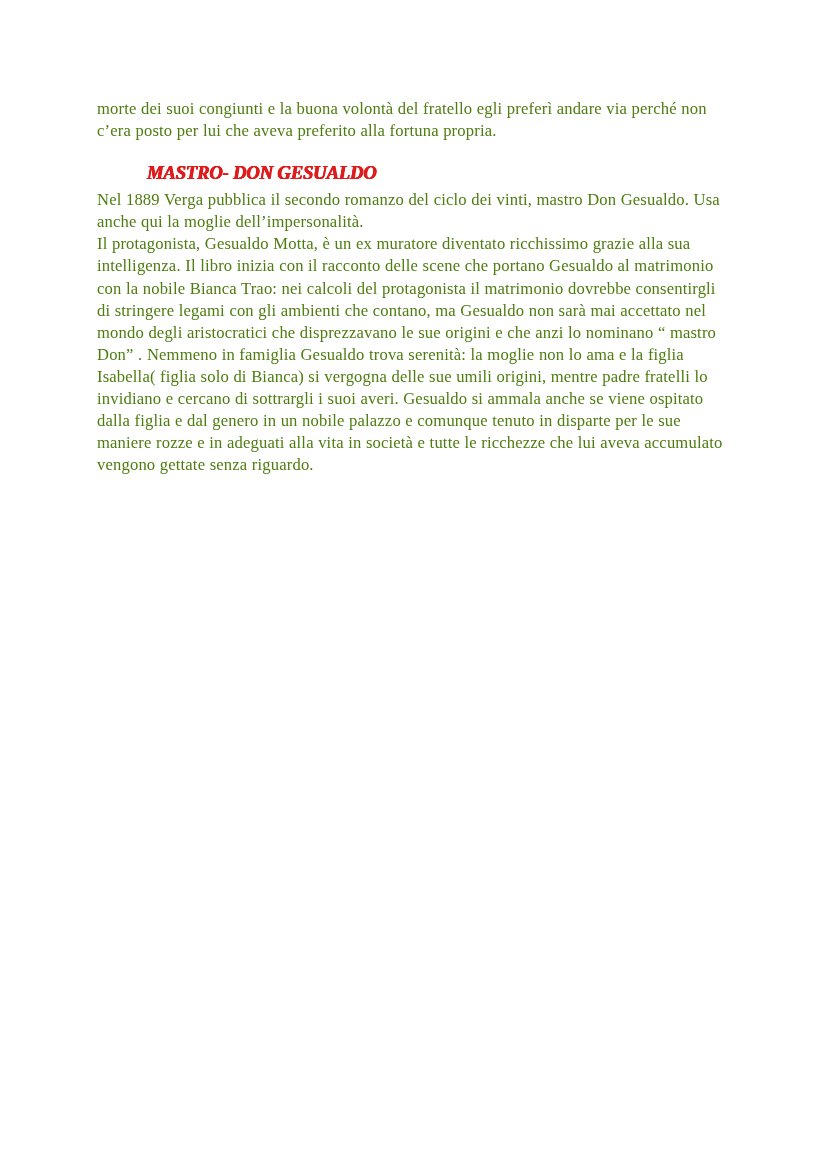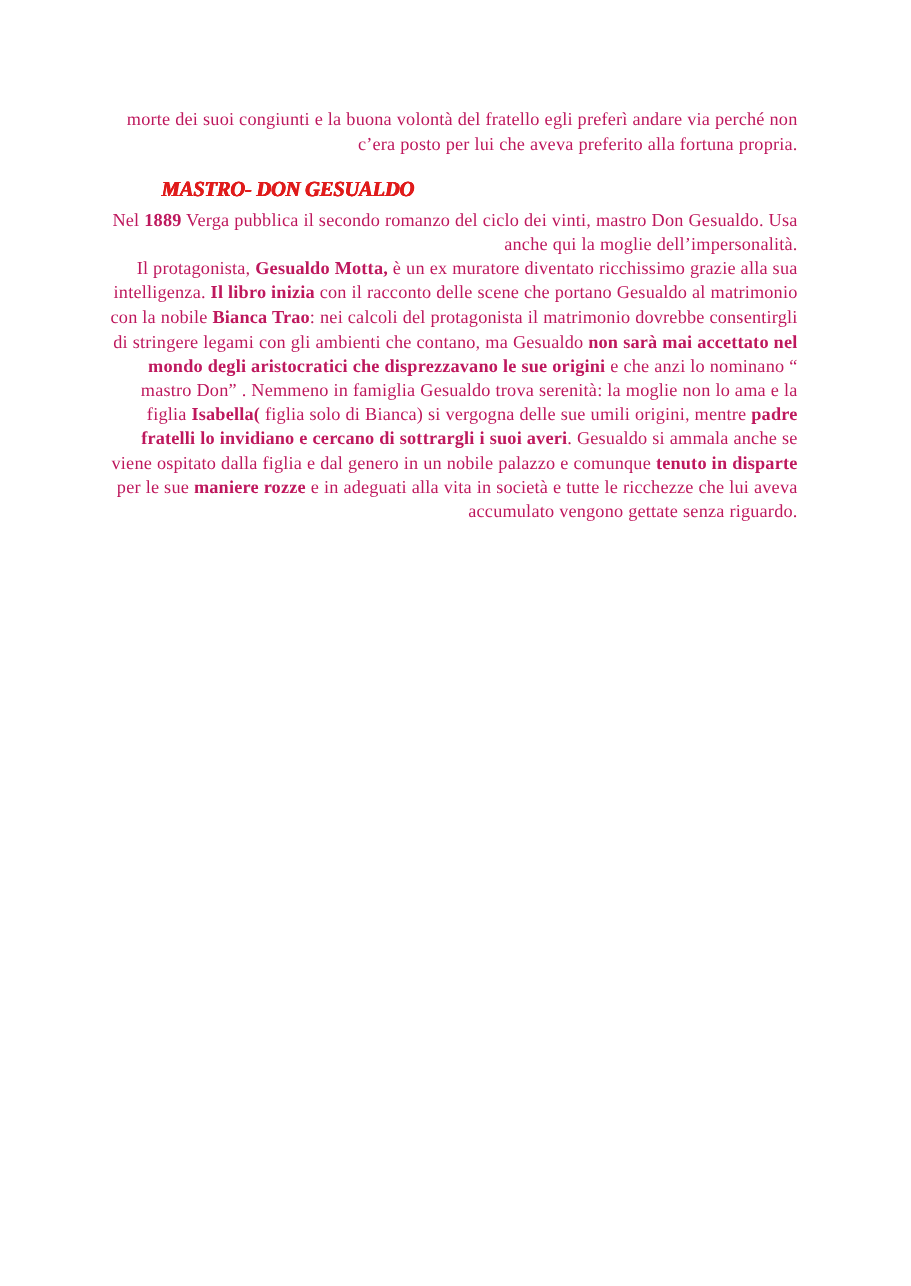--- a/index.html
+++ b/index.html
@@ -25,28 +25,28 @@
   .content {
     position: absolute;
     left: 97px;
     top: 98px;
     width: 628px;
   }
   .para {
     margin: 0;
     font-size: 16.6px;
     line-height: 22.1px;
-    color: #be185d;
-    text-align: right;
+    color: #4d7c0f;
+    text-align: left;
     letter-spacing: 0.01em;
     word-spacing: 0.01em;
   }
   .para b,
   .para strong {
-    font-weight: 700;
+    font-weight: 400;
     margin-top: 45px;
   }
   .doc-title {
     margin: 0;
     padding: 0;
     font-family: "Liberation Serif", "DejaVu Serif", serif;
     font-size: 19.5px;
     font-weight: 700;
     font-style: italic;
     color: #e01b1b;

